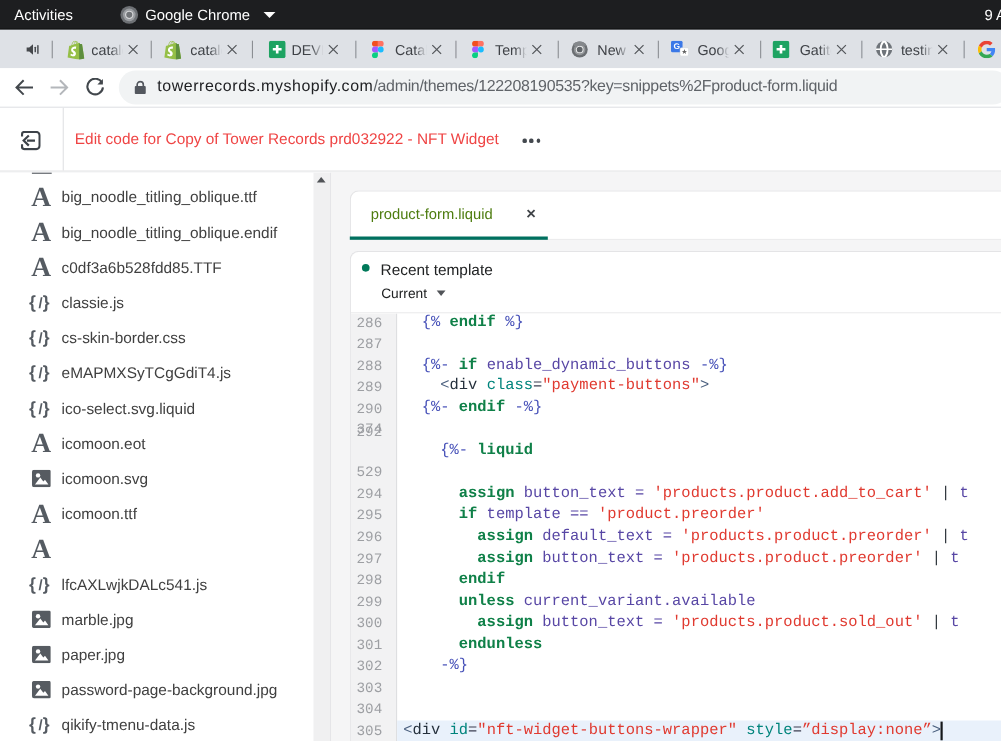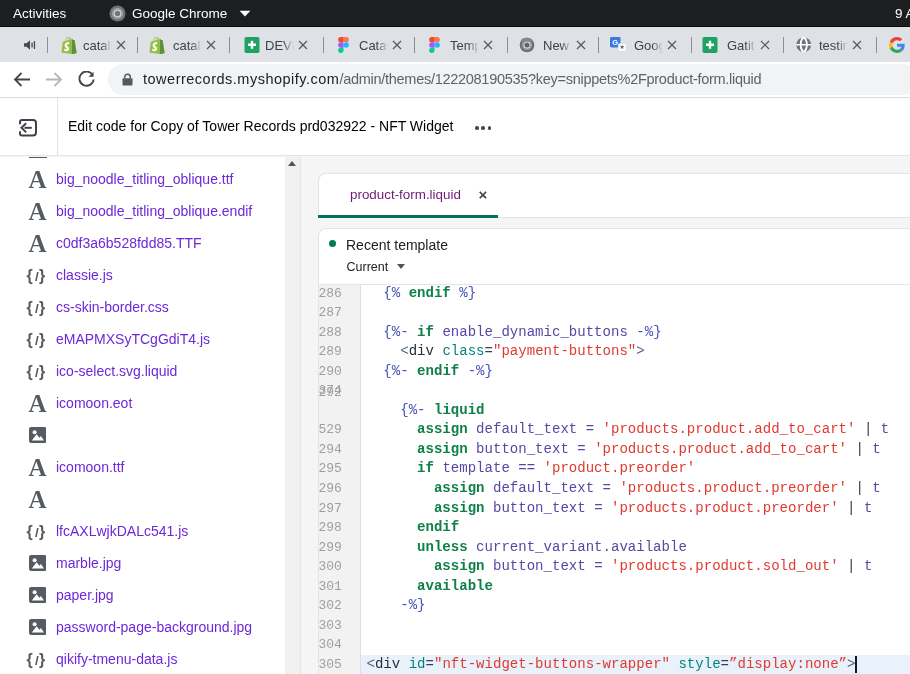--- a/index.html
+++ b/index.html
@@ -14,45 +14,45 @@
 .tfav { position:absolute; top:9.5px; width:17px; height:17px; }
 .tlab { position:absolute; top:10.5px; font-size:13px; color:#3f4247; width:30px; overflow:hidden; white-space:nowrap;
   -webkit-mask-image:linear-gradient(90deg,#000 18px,transparent 29px); }
 .tx { position:absolute; top:12.5px; }
 #toolbar { left:0; top:62px; width:910px; height:36px; background:#fff; border-bottom:1px solid #dadce0; }
 #pill { position:absolute; left:108px; top:1.5px; width:810px; height:31.5px; border-radius:16px; background:#f1f3f4; }
 #url { position:absolute; left:143px; top:0; height:35px; line-height:35px; font-size:14.5px; letter-spacing:0.5px; white-space:nowrap; color:#202124; }
 #url i { color:#5f6368; letter-spacing:-0.28px; }
 #apph { left:0; top:98px; width:910px; height:58px; background:#fff; border-bottom:1px solid #e3e4e6; }
 #apph .vd { position:absolute; left:56.5px; top:0; width:1px; height:57px; background:#e0e2e4; }
-#apph .ttl { position:absolute; left:68px; top:0; height:57px; line-height:57px; font-size:14px; color:#000000; }
+#apph .ttl { position:absolute; left:68px; top:0; height:57px; line-height:57px; font-size:14px; color:#ef4444; }
 #apph .d { position:absolute; width:3.4px; height:3.4px; border-radius:50%; background:#44494f; top:28.3px; }
 #sidebar { left:0; top:156.5px; width:301px; height:517.5px; background:#fff; border-right:1px solid #e5e5e8; }
 #sliver { left:29px; top:156.5px; width:17.5px; height:1.8px; background:#565b61; z-index:3; }
-.fname { position:absolute; left:56px; font-size:14px; color:#6d28d9; height:32px; line-height:32px; white-space:nowrap; }
+.fname { position:absolute; left:56px; font-size:14px; color:#404040; height:32px; line-height:32px; white-space:nowrap; }
 .icA { position:absolute; left:28px; width:19px; text-align:center; font-family:"Liberation Serif",serif; font-weight:bold; font-size:25px; line-height:27px; color:#555b62; }
 .icJ { position:absolute; left:23.5px; width:27px; text-align:center; font-size:16px; font-weight:bold; letter-spacing:2.5px; line-height:21px; color:#555b62; }
 .icJ .sl { font-size:13.5px; letter-spacing:0; }
 .icI { position:absolute; left:28.5px; height:16px; }
 #sbar { left:284.5px; top:156.5px; width:15px; height:517.5px; background:#f0f0f1; }
 #sbar .up { position:absolute; left:3.5px; top:4.5px; width:0; height:0; border-left:4.5px solid transparent; border-right:4.5px solid transparent; border-bottom:5.5px solid #505357; }
 #tabcard { left:318px; top:173px; width:592px; height:45.2px; background:#fff; border:1px solid #e4e4e6; border-radius:8px 0 0 0; border-right:none; }
-#tabcard .lbl { position:absolute; left:31px; top:0; height:42px; line-height:42px; font-size:13.4px; color:#701a75; }
+#tabcard .lbl { position:absolute; left:18px; top:0; height:42px; line-height:42px; font-size:13.4px; color:#4d7c0f; }
 #tabcard .x { position:absolute; left:159.5px; top:0; height:42px; line-height:42px; font-size:15px; font-weight:bold; color:#404448; }
 #underline { left:318px; top:215.4px; width:180.4px; height:2.8px; background:#00705f; }
 #bodycard { left:318px; top:228.2px; width:592px; height:445.8px; background:#fff; border:1px solid #e4e4e6; border-radius:8px 0 0 0; border-bottom:none; border-right:none; }
 #rcdot { left:328.75px; top:239.75px; width:7.5px; height:7.5px; border-radius:50%; background:#00795a; }
 #rc1 { left:346px; top:234.5px; font-size:14px; line-height:20px; color:#202223; }
 #rc2 { left:346.5px; top:259px; font-size:12.5px; line-height:16px; color:#202223; }
 #caret { left:396.5px; top:264.3px; width:0; height:0; border-left:4.4px solid transparent; border-right:4.4px solid transparent; border-top:5.2px solid #515458; }
 #tbline { left:318.5px; top:284.4px; width:591.5px; height:1px; background:#e5e5e7; }
 #codewrap { left:318.5px; top:285.4px; width:591.5px; height:388.6px; overflow:hidden; background:#fff; }
 #gutter { position:absolute; left:0; top:0; width:42px; height:389px; background:#f2f2f3; border-right:1px solid #dedfe1; }
 #hl305 { position:absolute; left:42.5px; top:369.46px; width:549px; height:19.54px; background:#e9f1fb; }
-.gnum { position:absolute; left:0; width:29px; text-align:left; font-family:"Liberation Mono",monospace; font-size:13px; line-height:19.54px; color:#9d9fa3; }
+.gnum { position:absolute; left:0; width:29px; text-align:right; font-family:"Liberation Mono",monospace; font-size:13px; line-height:19.54px; color:#9d9fa3; }
 .cl { position:absolute; left:48px; font-family:"Liberation Mono",monospace; font-size:14.05px; line-height:19.54px; white-space:pre; color:#24292e; }
 i.delim { color:#4650b8; }
 i.kw { color:#0f8048; font-weight:bold; }
 i.var { color:#5847a5; }
 i.str { color:#e03a30; }
 i.attr { color:#00847c; }
 i.tag { color:#25303c; }
 i.br { color:#4a5f7e; }
 i.eq { color:#3c3f52; }
 i.pipe { color:#333a40; }
@@ -271,20 +271,21 @@
 <div class="fname" style="top:198px">ico-select.svg.liquid</div>
 <div class="icA" style="top:233.0px">A</div>
 <div class="fname" style="top:230px">icomoon.eot</div>
 <div class="icI" style="top:270.5px">
       <svg width="17.5" height="16" viewBox="0 0 17.5 16">
         <rect x="0" y="0" width="17.5" height="16" rx="2.2" fill="#565b61"></rect>
         <circle cx="5.6" cy="5.2" r="2" fill="#fff"></circle>
         <path d="M2.8 13.4 L7.6 7.2 L10.4 10.8 L11.9 9.1 L15 13.4 Z" fill="#fff"></path>
       </svg>
     </div>
+<div class="fname" style="top:262px">icomoon.svg</div>
 <div class="icA" style="top:297.0px">A</div>
 <div class="fname" style="top:294px">icomoon.ttf</div>
 <div class="icA" style="top:329.0px">A</div>
 <div class="icJ" style="top:364.0px">{<span class="sl">/</span>}</div>
 <div class="fname" style="top:358px">lfcAXLwjkDALc541.js</div>
 <div class="icI" style="top:398.5px">
       <svg width="17.5" height="16" viewBox="0 0 17.5 16">
         <rect x="0" y="0" width="17.5" height="16" rx="2.2" fill="#565b61"></rect>
         <circle cx="5.6" cy="5.2" r="2" fill="#fff"></circle>
         <path d="M2.8 13.4 L7.6 7.2 L10.4 10.8 L11.9 9.1 L15 13.4 Z" fill="#fff"></path>
@@ -334,36 +335,35 @@
 <div class="gnum" style="top:37.28px">288</div>
 <div class="cl" style="top:37.28px">  <i class="delim">{%-</i> <i class="kw">if</i> <i class="var">enable_dynamic_buttons</i> <i class="delim">-%}</i></div>
 <div class="gnum" style="top:56.82px">289</div>
 <div class="cl" style="top:56.82px">    <i class="br">&lt;</i><i class="tag">div</i> <i class="attr">class</i><i class="eq">=</i><i class="str">"payment-buttons"</i><i class="br">&gt;</i></div>
 <div class="gnum" style="top:76.36px">290</div>
 <div class="cl" style="top:76.36px">  <i class="delim">{%-</i> <i class="kw">endif</i> <i class="delim">-%}</i></div>
 <div class="gnum" style="top:95.90px">374</div>
 <div class="gnum" style="top:98px">292</div>
 <div class="cl" style="top:115.44px">    <i class="delim">{%-</i> <i class="kw">liquid</i></div>
 <div class="gnum" style="top:134.98px">529</div>
-<div class="cl" style="top:134.98px">      <i class="kw">assign</i> <i class="var">default_text</i> <i class="var">=</i> <i class="str">'products.product.add_to_cart'</i> <i class="pipe">|</i> <i class="var">t</i></div>
 <div class="gnum" style="top:154.52px">294</div>
 <div class="cl" style="top:154.52px">      <i class="kw">assign</i> <i class="var">button_text</i> <i class="var">=</i> <i class="str">'products.product.add_to_cart'</i> <i class="pipe">|</i> <i class="var">t</i></div>
 <div class="gnum" style="top:174.06px">295</div>
 <div class="cl" style="top:174.06px">      <i class="kw">if</i> <i class="var">template</i> <i class="var">==</i> <i class="str">'product.preorder'</i></div>
 <div class="gnum" style="top:193.60px">296</div>
 <div class="cl" style="top:193.60px">        <i class="kw">assign</i> <i class="var">default_text</i> <i class="var">=</i> <i class="str">'products.product.preorder'</i> <i class="pipe">|</i> <i class="var">t</i></div>
 <div class="gnum" style="top:213.14px">297</div>
 <div class="cl" style="top:213.14px">        <i class="kw">assign</i> <i class="var">button_text</i> <i class="var">=</i> <i class="str">'products.product.preorder'</i> <i class="pipe">|</i> <i class="var">t</i></div>
 <div class="gnum" style="top:232.68px">298</div>
 <div class="cl" style="top:232.68px">      <i class="kw">endif</i></div>
 <div class="gnum" style="top:252.22px">299</div>
 <div class="cl" style="top:252.22px">      <i class="kw">unless</i> <i class="var">current_variant.available</i></div>
 <div class="gnum" style="top:271.76px">300</div>
 <div class="cl" style="top:271.76px">        <i class="kw">assign</i> <i class="var">button_text</i> <i class="var">=</i> <i class="str">'products.product.sold_out'</i> <i class="pipe">|</i> <i class="var">t</i></div>
 <div class="gnum" style="top:291.30px">301</div>
-<div class="cl" style="top:291.30px">      <i class="kw">available</i></div>
+<div class="cl" style="top:291.30px">      <i class="kw">endunless</i></div>
 <div class="gnum" style="top:310.84px">302</div>
 <div class="cl" style="top:310.84px">    <i class="delim">-%}</i></div>
 <div class="gnum" style="top:330.38px">303</div>
 <div class="gnum" style="top:349.92px">304</div>
 <div class="gnum" style="top:369.46px">305</div>
 <div class="cl" style="top:369.46px"><i class="br">&lt;</i><i class="tag">div</i> <i class="attr">id</i><i class="eq">=</i><i class="str">"nft-widget-buttons-wrapper"</i> <i class="attr">style</i><i class="eq">=</i><i class="str">”display:none”</i><i class="br">&gt;</i></div>
   <div id="cursor"></div>
 </div>
 </body></html>

